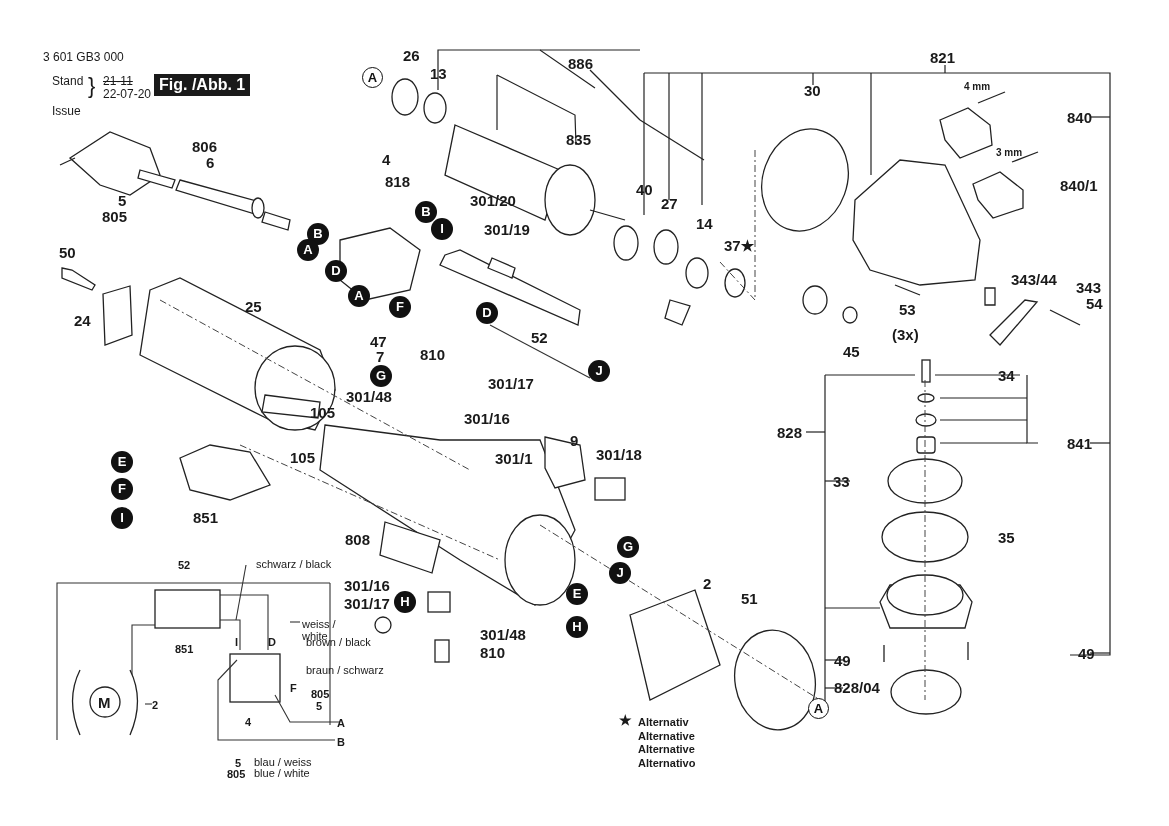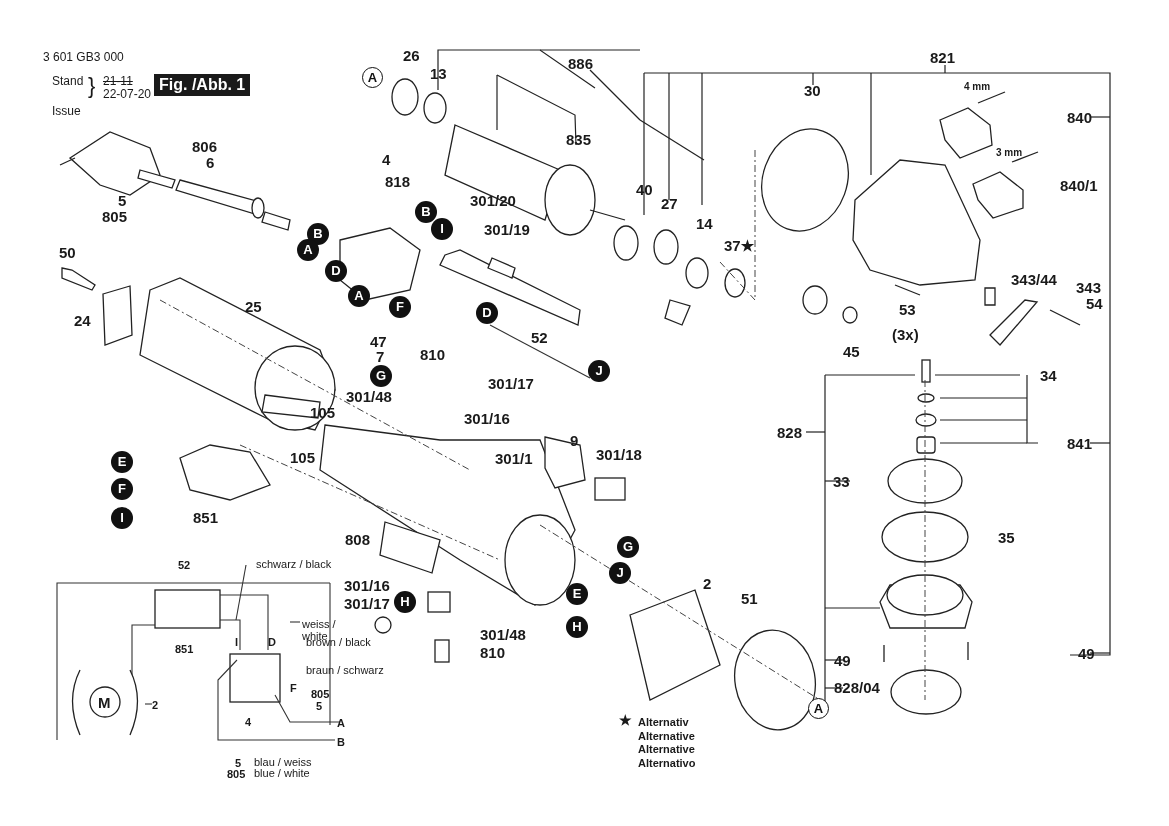--- a/index.html
+++ b/index.html
@@ -219,21 +219,21 @@
 <div class="lbl" style="left:480px;top:627px;">301/48</div>
 <div class="lbl" style="left:480px;top:645px;">810</div>
 <div class="lbl" style="left:703px;top:576px;">2</div>
 <div class="lbl" style="left:741px;top:591px;">51</div>
 <div class="lbl" style="left:1011px;top:272px;">343/44</div>
 <div class="lbl" style="left:1076px;top:280px;">343</div>
 <div class="lbl" style="left:1086px;top:296px;">54</div>
 <div class="lbl" style="left:899px;top:302px;">53</div>
 <div class="lbl" style="left:892px;top:327px;">(3x)</div>
 <div class="lbl" style="left:843px;top:344px;">45</div>
-<div class="lbl" style="left:998px;top:368px;margin-left:42px;">34</div>
+<div class="lbl" style="left:998px;top:368px;">34</div>
 <div class="lbl" style="left:777px;top:425px;">828</div>
 <div class="lbl" style="left:1067px;top:436px;">841</div>
 <div class="lbl" style="left:833px;top:474px;">33</div>
 <div class="lbl" style="left:998px;top:530px;">35</div>
 <div class="lbl" style="left:834px;top:653px;">49</div>
 <div class="lbl" style="left:1078px;top:646px;">49</div>
 <div class="lbl" style="left:834px;top:680px;">828/04</div>
 
 <div class="ref open" style="left:362px;top:67px;">A</div>
 <div class="ref" style="left:307px;top:223px;">B</div>

